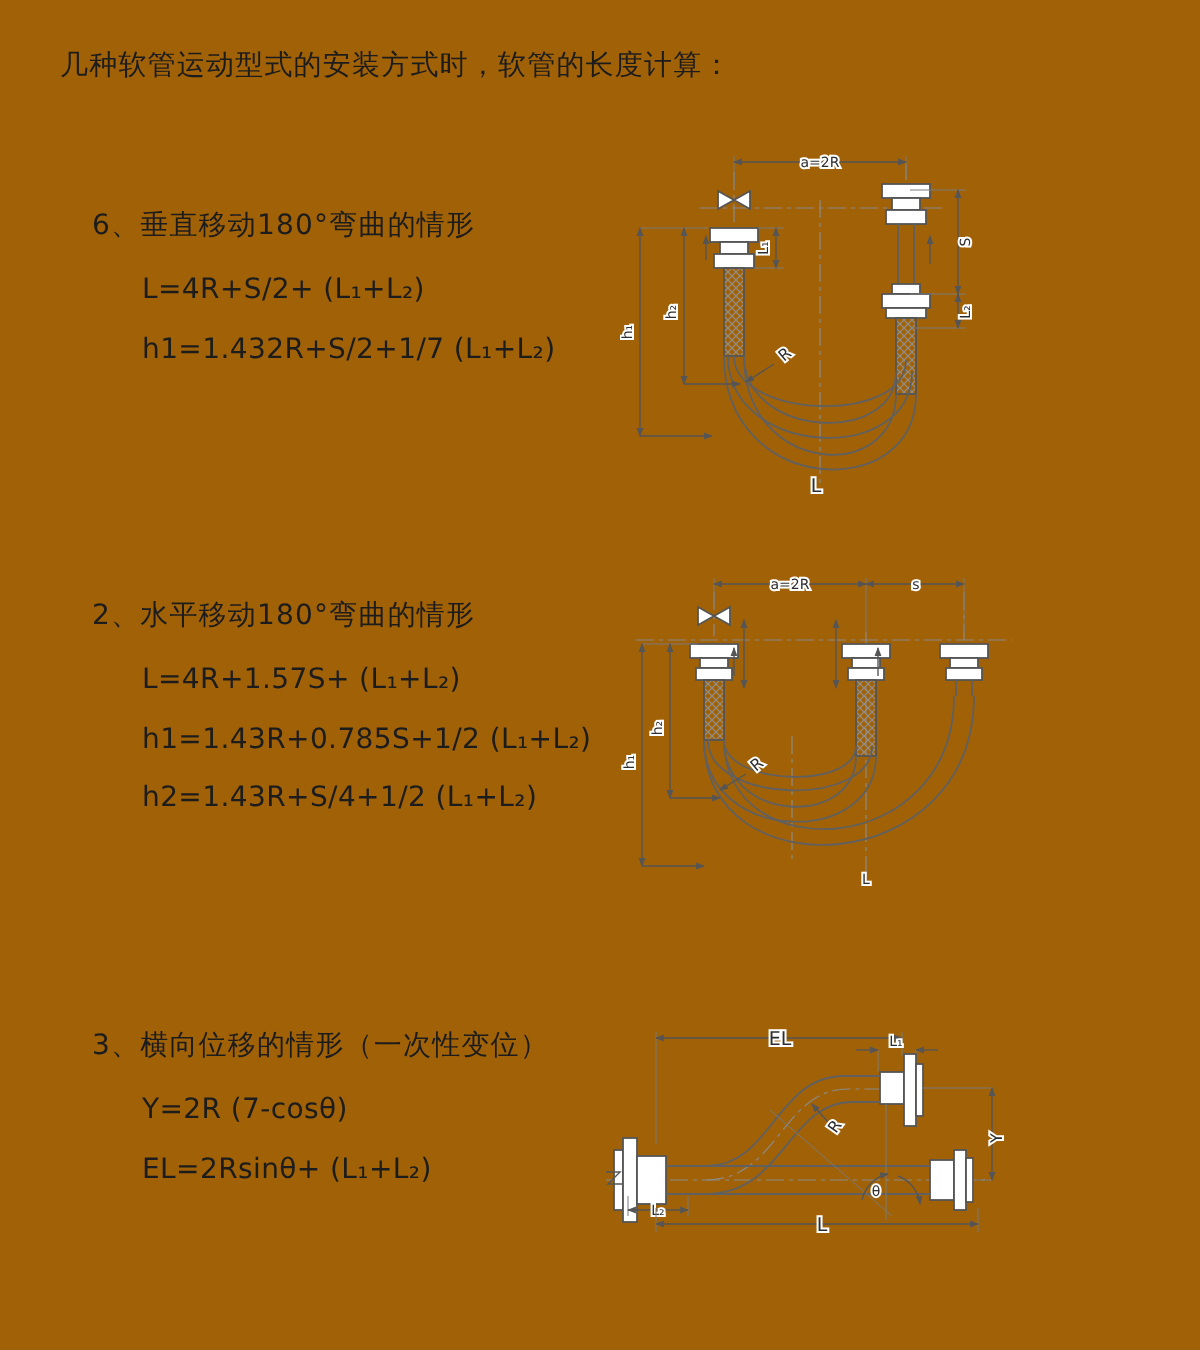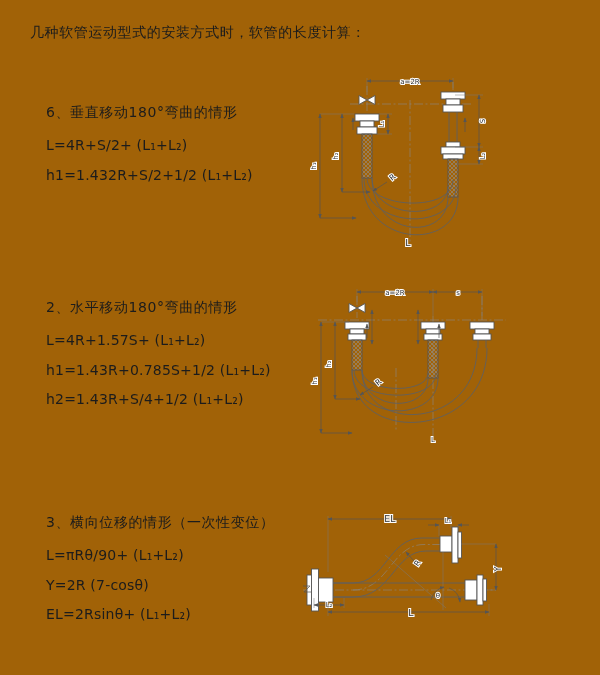--- a/index.html
+++ b/index.html
@@ -2,21 +2,21 @@
 <html><head>
 <meta charset="utf-8">
 <style>
   *{margin:0;padding:0;box-sizing:border-box}
   html,body{width:600px;height:675px}
   body{background:#fff;font-family:"DejaVu Sans","Liberation Sans",sans-serif;position:relative;overflow:hidden;color:#1c1c1c}
   .page{position:absolute;inset:0;background:#a16207}
   .doc-title{position:absolute;left:30px;top:24px;font-size:14px;letter-spacing:.6px;font-weight:500}
   .calc-section{position:absolute}
   .sec-title{font-size:14px;letter-spacing:.6px;margin-bottom:9px;font-weight:500}
-  .formula{font-size:14px;line-height:29.5px;letter-spacing:.2px}
+  .formula{font-size:14px;margin-left:25px;line-height:29.5px;letter-spacing:.2px}
   .s1{left:46px;top:104px}
   .s2{left:46px;top:299px}
   .s3{left:46px;top:514px}
   .diagram{position:absolute}
   .d1{left:310px;top:66px;width:250px;height:195px}
   .d2{left:308px;top:276px;width:250px;height:175px}
   .d3{left:298px;top:498px;width:300px;height:170px}
   svg .dim{stroke:#555;stroke-width:.7;fill:none}
   svg .ext{stroke:#7a7a7a;stroke-width:.5;fill:none}
   svg .cl{stroke:#8a8a8a;stroke-width:.6;fill:none;stroke-dasharray:9 2.5 2 2.5}
@@ -30,33 +30,32 @@
 </head>
 <body>
 
 <div class="page">
 
   <div class="doc-title">几种软管运动型式的安装方式时，软管的长度计算：</div>
 
   <section class="calc-section s1">
     <div class="sec-title">6、垂直移动180°弯曲的情形</div>
     <div class="formula">L=4R+S/2+ (L₁+L₂)</div>
-    <div class="formula">h1=1.432R+S/2+1/2 (L₁+L₂)</div>
+    <div class="formula">h1=1.432R+S/2+1/7 (L₁+L₂)</div>
   </section>
 
   <section class="calc-section s2">
     <div class="sec-title">2、水平移动180°弯曲的情形</div>
     <div class="formula">L=4R+1.57S+ (L₁+L₂)</div>
     <div class="formula">h1=1.43R+0.785S+1/2 (L₁+L₂)</div>
     <div class="formula">h2=1.43R+S/4+1/2 (L₁+L₂)</div>
   </section>
 
   <section class="calc-section s3">
     <div class="sec-title">3、横向位移的情形（一次性变位）</div>
-    <div class="formula">L=πRθ/90+ (L₁+L₂)</div>
     <div class="formula">Y=2R (7-cosθ)</div>
     <div class="formula">EL=2Rsinθ+ (L₁+L₂)</div>
   </section>
 
   <svg class="diagram d1" viewBox="0 0 250 195">
     <defs>
       <marker id="arr" viewBox="0 0 8 8" refX="7" refY="4" markerWidth="6.5" markerHeight="6.5" orient="auto-start-reverse">
         <path d="M0,1 L8,4 L0,7 Z" fill="#555"></path>
       </marker>
       <pattern id="braid" width="4" height="4" patternUnits="userSpaceOnUse">

